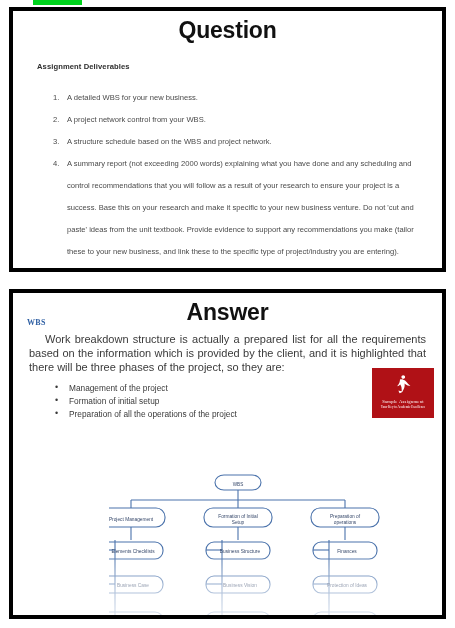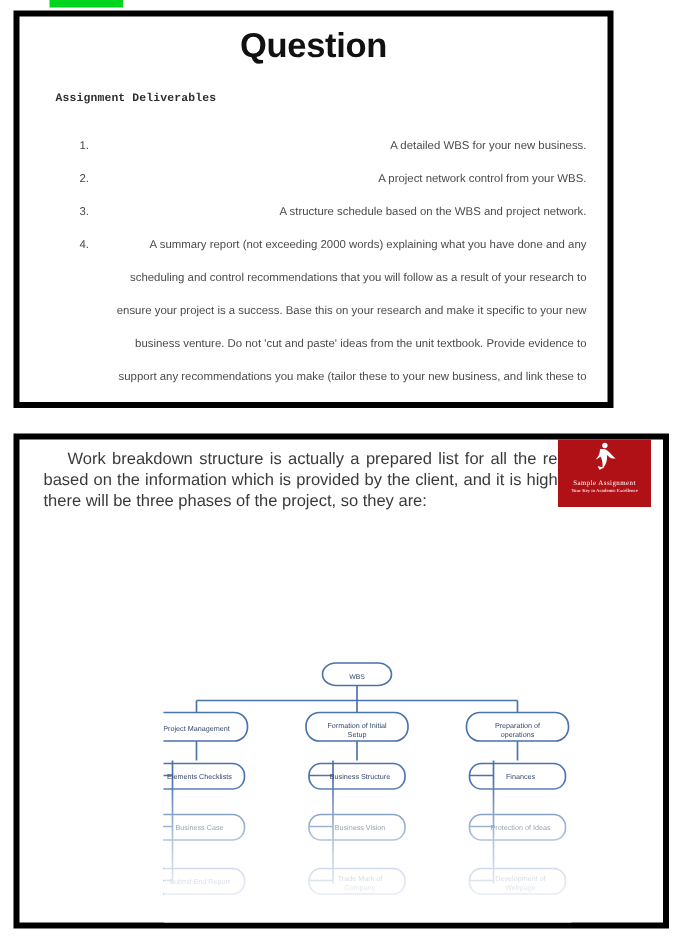--- a/index.html
+++ b/index.html
@@ -29,21 +29,21 @@
   .panel {
     position: absolute;
     background: #ffffff;
     border: 4px solid #000000;
     box-sizing: border-box;
     overflow: hidden;
   }
   #question-panel {
     left: 9px;
     top: 7px;
-    width: 400px;
+    width: 437px;
     height: 265px;
   }
   #answer-panel {
     left: 9px;
     top: 289px;
     width: 437px;
     height: 330px;
   }
 
   .panel-title {
@@ -60,37 +60,35 @@
   .q-body {
     padding: 0 14px 0 18px;
     color: #3b3b3b;
   }
   .q-heading {
     font-size: 7.6px;
     font-weight: bold;
     color: #2e2e2e;
     margin: 18px 0 16px 6px;
     letter-spacing: 0.1px;
-    font-family: Liberation Mono, monospace;
   }
   ol.q-list {
     list-style: none;
     margin: 11px 0 0 0;
     padding: 0;
     counter-reset: qitem;
   }
   ol.q-list > li {
     counter-increment: qitem;
     position: relative;
     padding-left: 36px;
     font-size: 7.6px;
     line-height: 22px;
     color: #4a4a4a;
     margin-bottom: 0px;
-    text-align: right;
   }
   ol.q-list > li::before {
     content: counter(qitem) ".";
     position: absolute;
     left: 22px;
     top: 0;
     font-size: 7.6px;
     color: #4a4a4a;
   }
   ol.q-list > li.multi {
@@ -201,26 +199,32 @@
     <ol class="q-list">
       <li>A detailed WBS for your new business.</li>
       <li>A project network control from your WBS.</li>
       <li>A structure schedule based on the WBS and project network.</li>
       <li class="multi">A summary report (not exceeding 2000 words) explaining what you have done and any scheduling and control recommendations that you will follow as a result of your research to ensure your project is a success. Base this on your research and make it specific to your new business venture. Do not 'cut and paste' ideas from the unit textbook. Provide evidence to support any recommendations you make (tailor these to your new business, and link these to the specific type of project/industry you are entering).</li>
     </ol>
   </div>
 </div>
 
 <div class="panel" id="answer-panel">
+  <div class="panel-title">Answer</div>
 
   <div class="a-body">
     <div class="wbs-label">WBS</div>
 
     <p class="a-para">Work breakdown structure is actually a prepared list for all the requirements based on the information which is provided by the client, and it is highlighted that there will be three phases of the project, so they are:</p>
 
+    <ul class="a-list">
+      <li>Management of the project</li>
+      <li>Formation of initial setup</li>
+      <li>Preparation of all the operations of the project</li>
+    </ul>
 
     <div class="wbs-diagram">
       <svg width="272" height="190" viewBox="0 0 272 190" xmlns="http://www.w3.org/2000/svg">
         <defs>
           <linearGradient id="fadeOut" x1="0" y1="0" x2="0" y2="1">
             <stop offset="0%" stop-color="#ffffff" stop-opacity="0"></stop>
             <stop offset="42%" stop-color="#ffffff" stop-opacity="0"></stop>
             <stop offset="62%" stop-color="#ffffff" stop-opacity="0.55"></stop>
             <stop offset="80%" stop-color="#ffffff" stop-opacity="0.85"></stop>
             <stop offset="100%" stop-color="#ffffff" stop-opacity="0.95"></stop>

